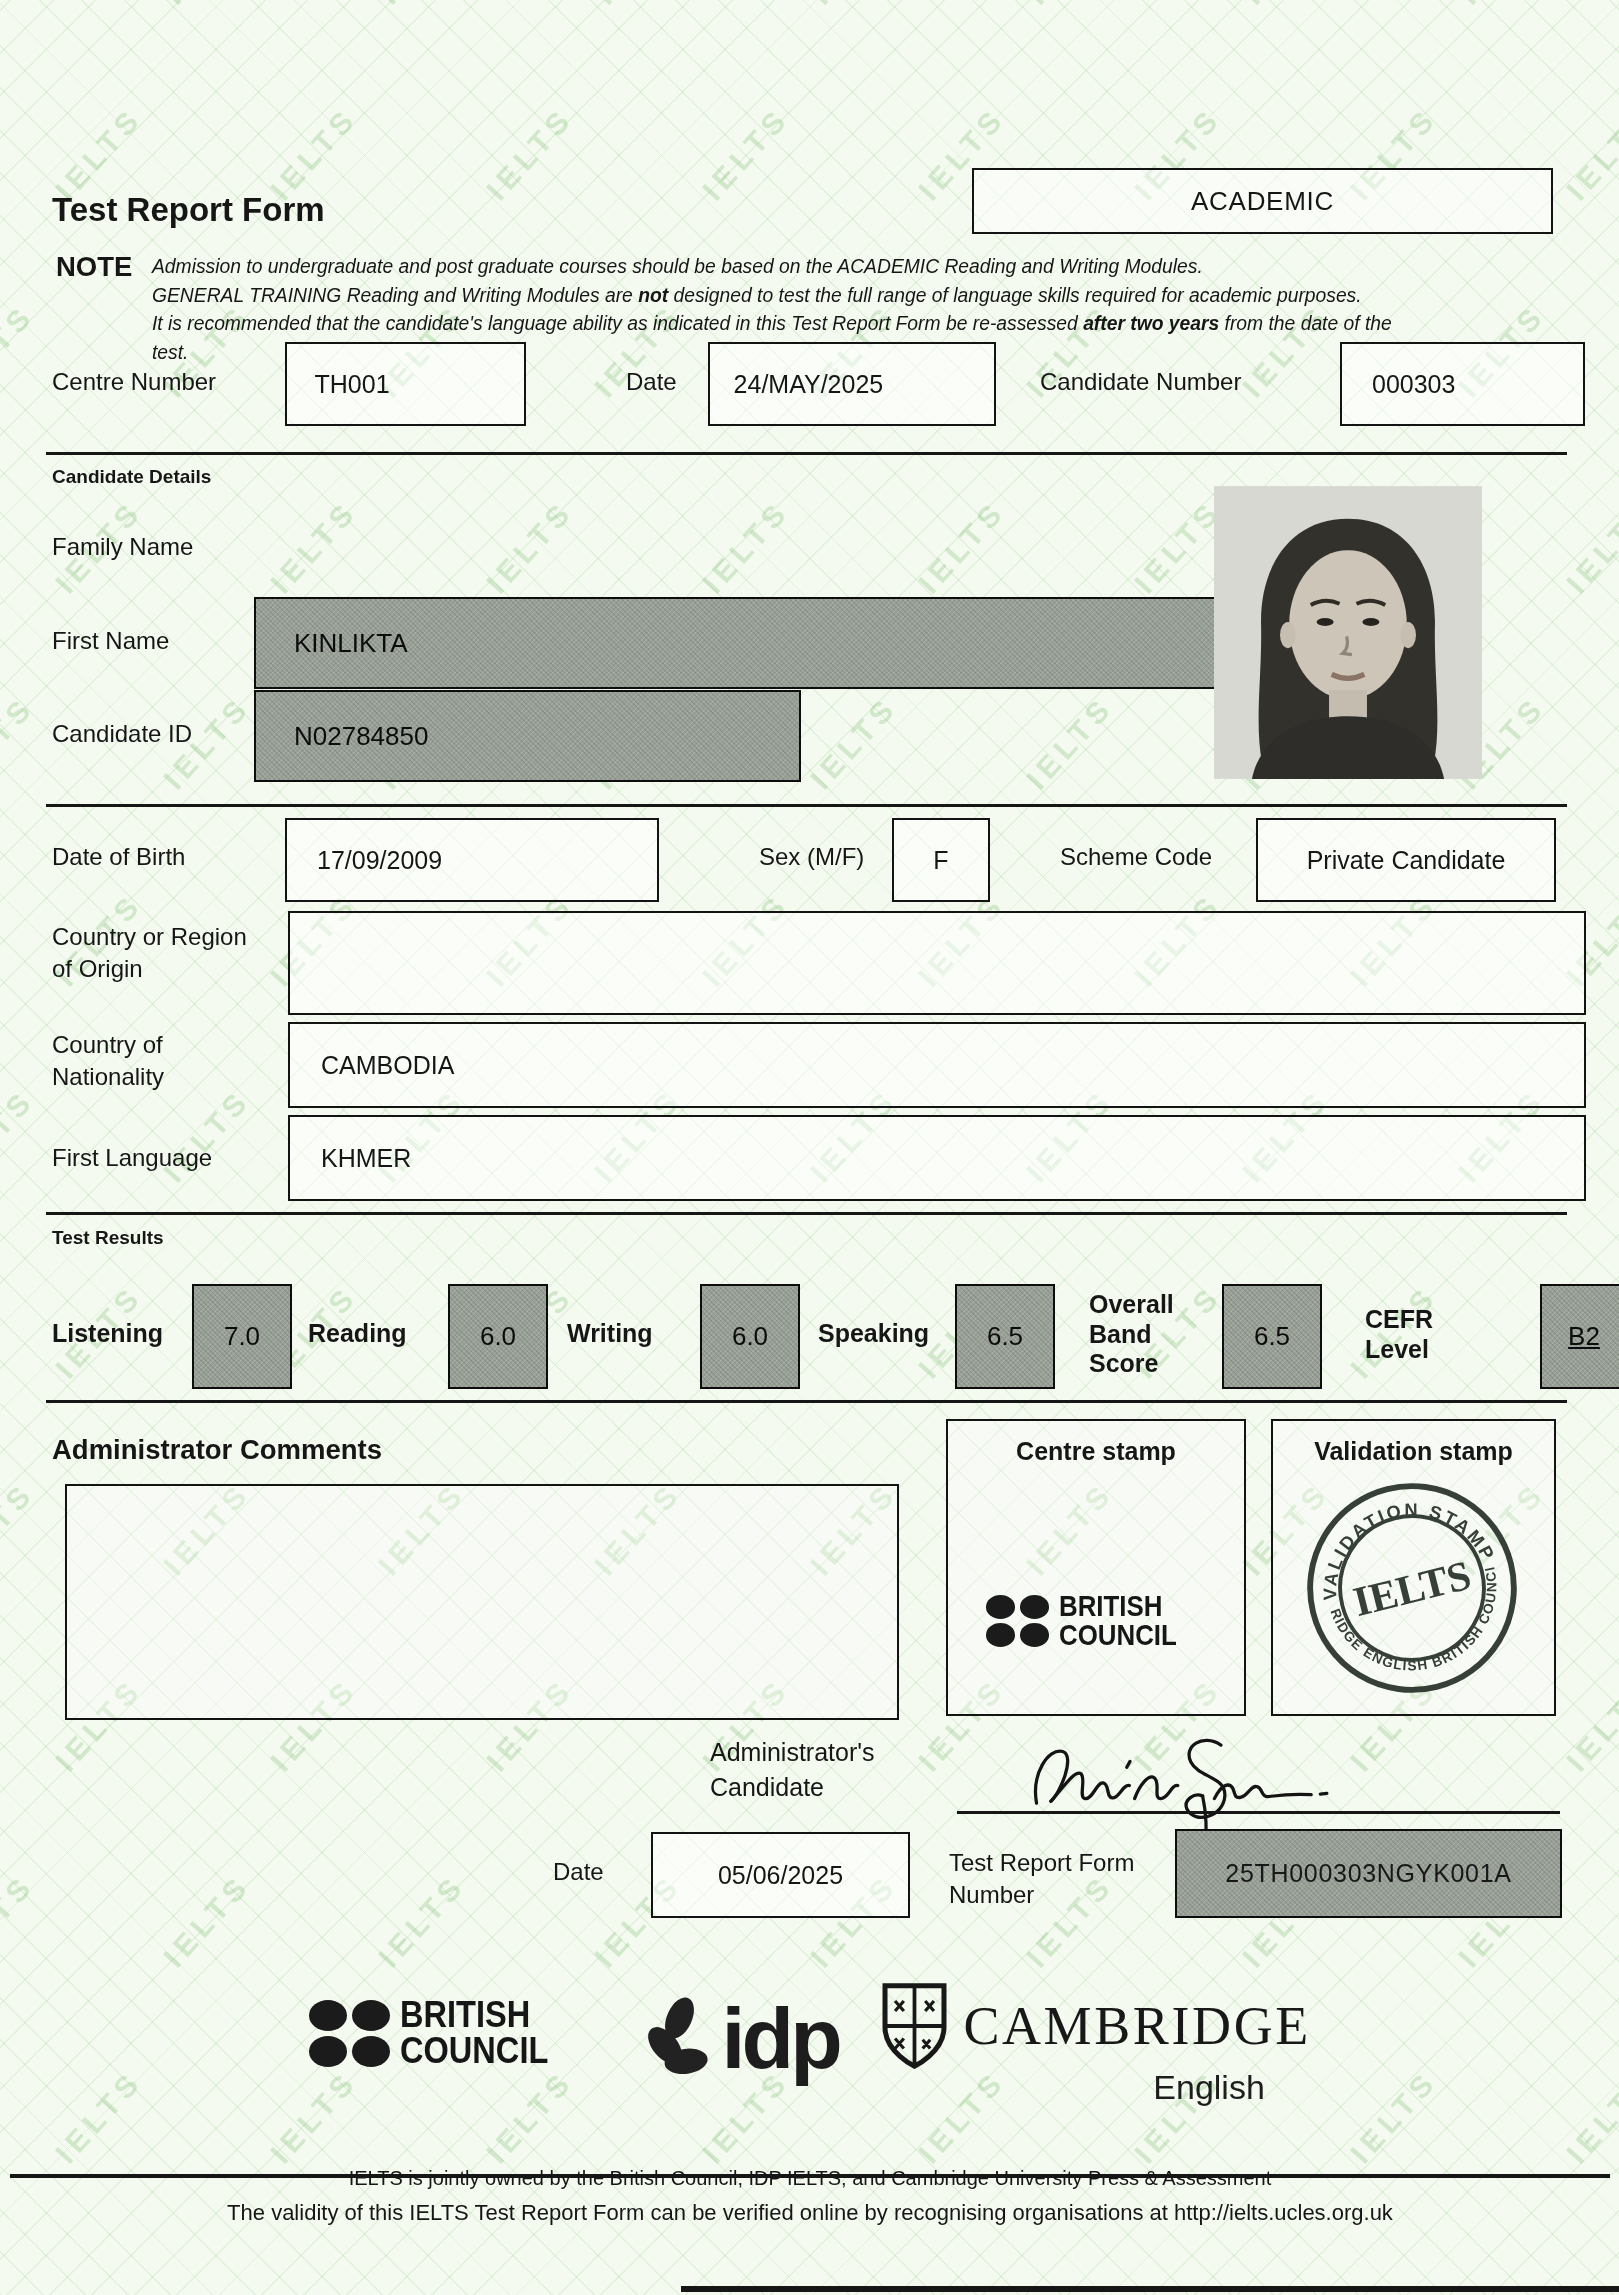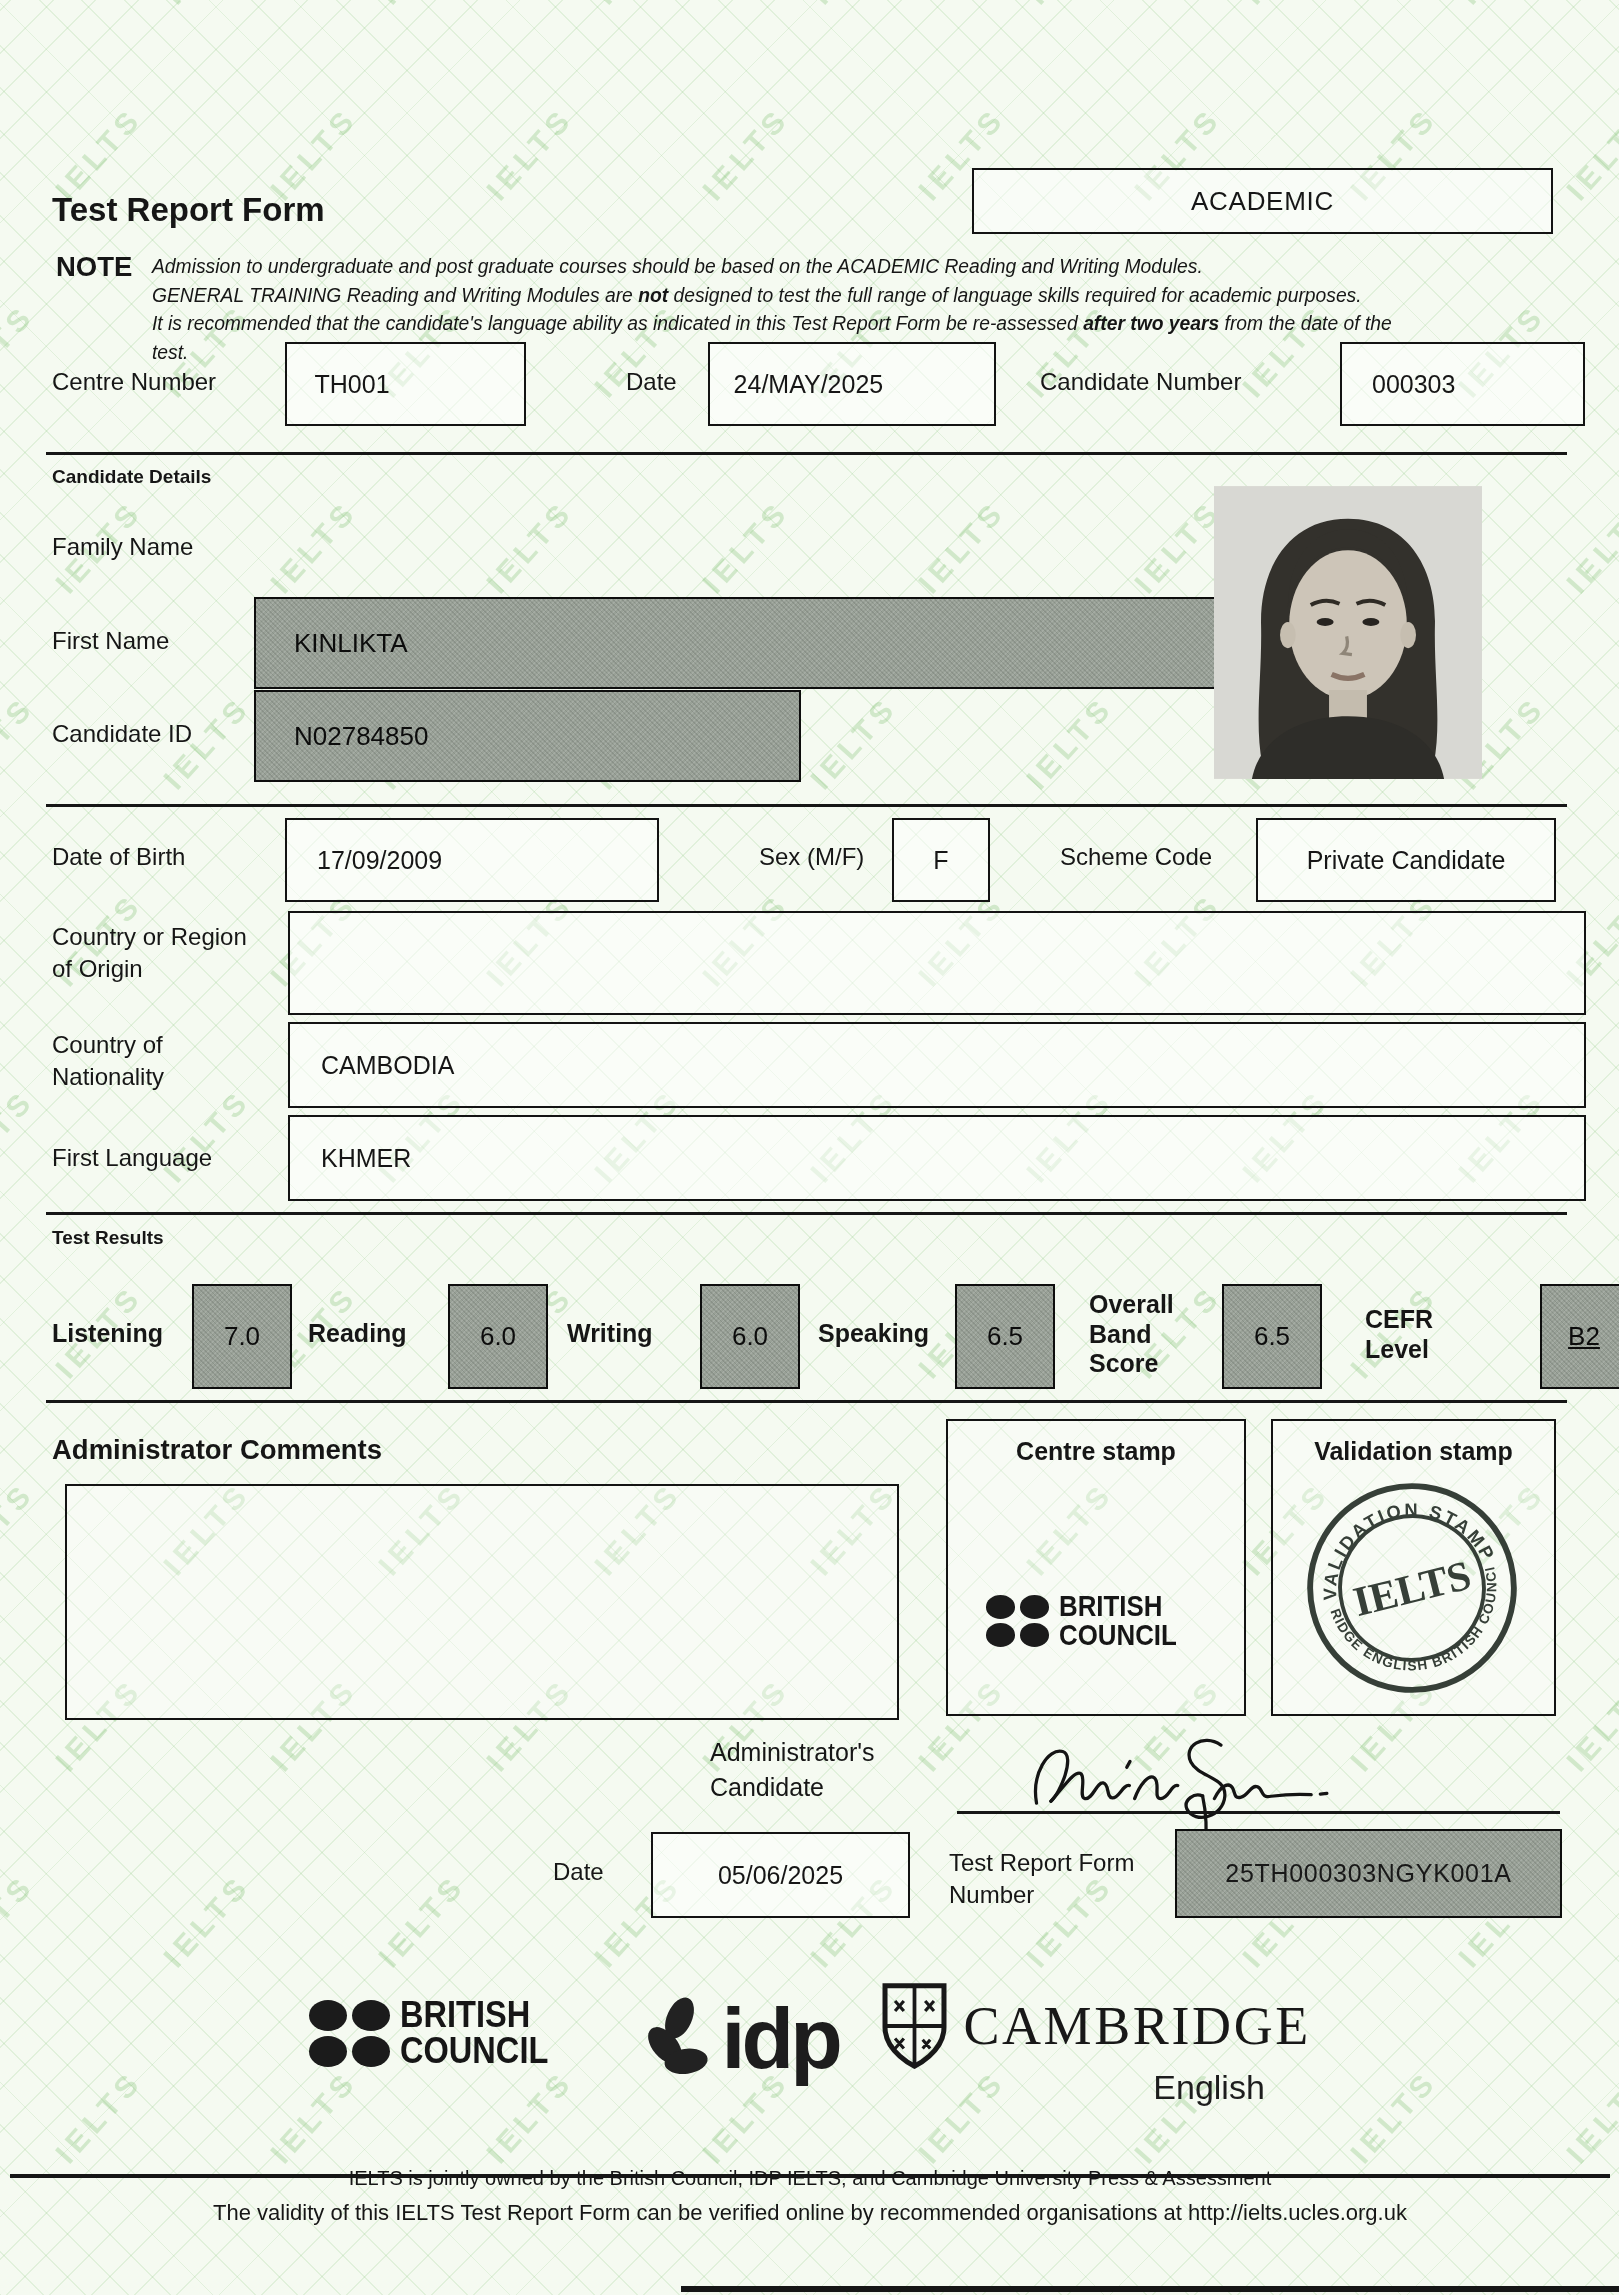--- a/index.html
+++ b/index.html
@@ -394,17 +394,17 @@
         <path d="M55,6 V134 M8,70 H102" stroke="#181818" stroke-width="6"></path>
         <path d="M24,30 l14,16 M38,30 l-14,16 M72,30 l14,16 M86,30 l-14,16 M24,90 l14,16 M38,90 l-14,16 M68,92 l12,14 M80,92 l-12,14" stroke="#181818" stroke-width="5"></path>
       </svg>
       <span class="cam-word">CAMBRIDGE</span>
     </div>
     <div class="cam-sub">English</div>
   </div>
 
   <div class="footer-line" style="top:2135px;font-size:20px;margin-top:32px;">IELTS is jointly owned by the British Council; IDP IELTS; and Cambridge University Press &amp; Assessment</div>
   <div class="rule" style="left:9.8px;top:2174px;width:1600px;height:3.9px;"></div>
-  <div class="footer-line" style="top:2200px;font-size:22px;">The validity of this IELTS Test Report Form can be verified online by recommended organisations at http://ielts.ucles.org.uk</div>
+  <div class="footer-line" style="top:2200px;font-size:22px;">The validity of this IELTS Test Report Form can be verified online by recognising organisations at http://ielts.ucles.org.uk</div>
   <div class="rule" style="left:681px;top:2286px;width:939px;height:5.9px;"></div>
 
 </div>
 
 
 </body></html>

